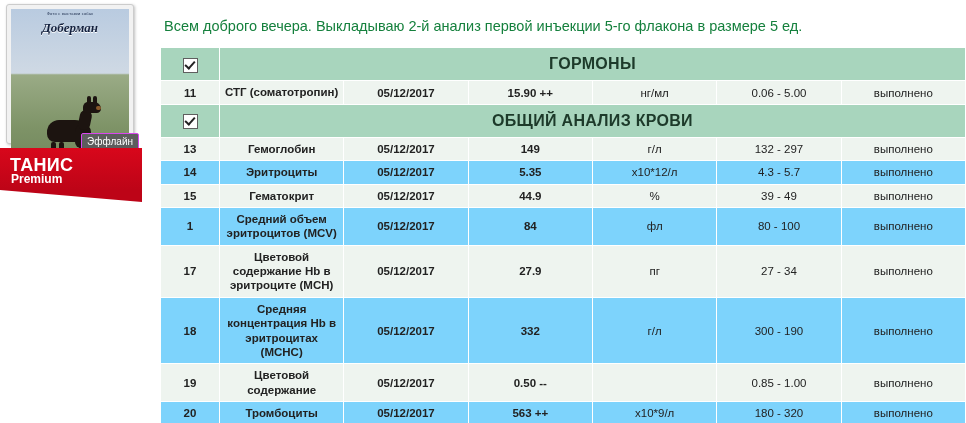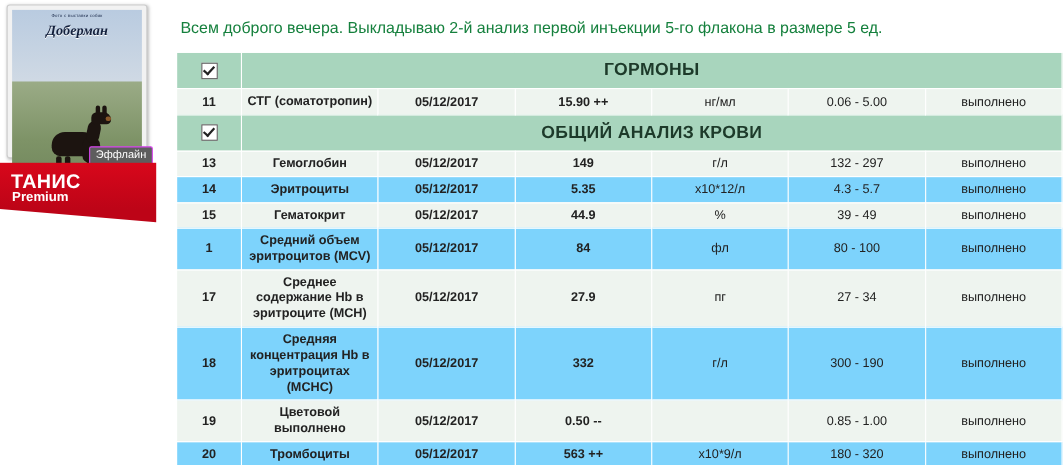--- a/index.html
+++ b/index.html
@@ -384,41 +384,41 @@
           <td class="c-name">Средний объем эритроцитов (MCV)</td>
           <td class="c-date">05/12/2017</td>
           <td class="c-val">84</td>
           <td class="c-unit">фл</td>
           <td class="c-ref">80 - 100</td>
           <td class="c-stat">выполнено</td>
         </tr>
 
         <tr class="row">
           <td class="c-num">17</td>
-          <td class="c-name">Среднее содержание Hb в эритроците (MCH)</td>
+          <td class="c-name">Цветовой содержание Hb в эритроците (MCH)</td>
           <td class="c-date">05/12/2017</td>
           <td class="c-val">27.9</td>
           <td class="c-unit">пг</td>
           <td class="c-ref">27 - 34</td>
           <td class="c-stat">выполнено</td>
         </tr>
 
         <tr class="row alt">
           <td class="c-num">18</td>
           <td class="c-name">Средняя концентрация Hb в эритроцитах (MCHC)</td>
           <td class="c-date">05/12/2017</td>
           <td class="c-val">332</td>
           <td class="c-unit">г/л</td>
           <td class="c-ref">300 - 190</td>
           <td class="c-stat">выполнено</td>
         </tr>
 
         <tr class="row">
           <td class="c-num">19</td>
-          <td class="c-name">Цветовой выполнено</td>
+          <td class="c-name">Цветовой содержание</td>
           <td class="c-date">05/12/2017</td>
           <td class="c-val">0.50 --</td>
           <td class="c-unit"></td>
           <td class="c-ref">0.85 - 1.00</td>
           <td class="c-stat">выполнено</td>
         </tr>
 
         <tr class="row alt">
           <td class="c-num">20</td>
           <td class="c-name">Тромбоциты</td>

